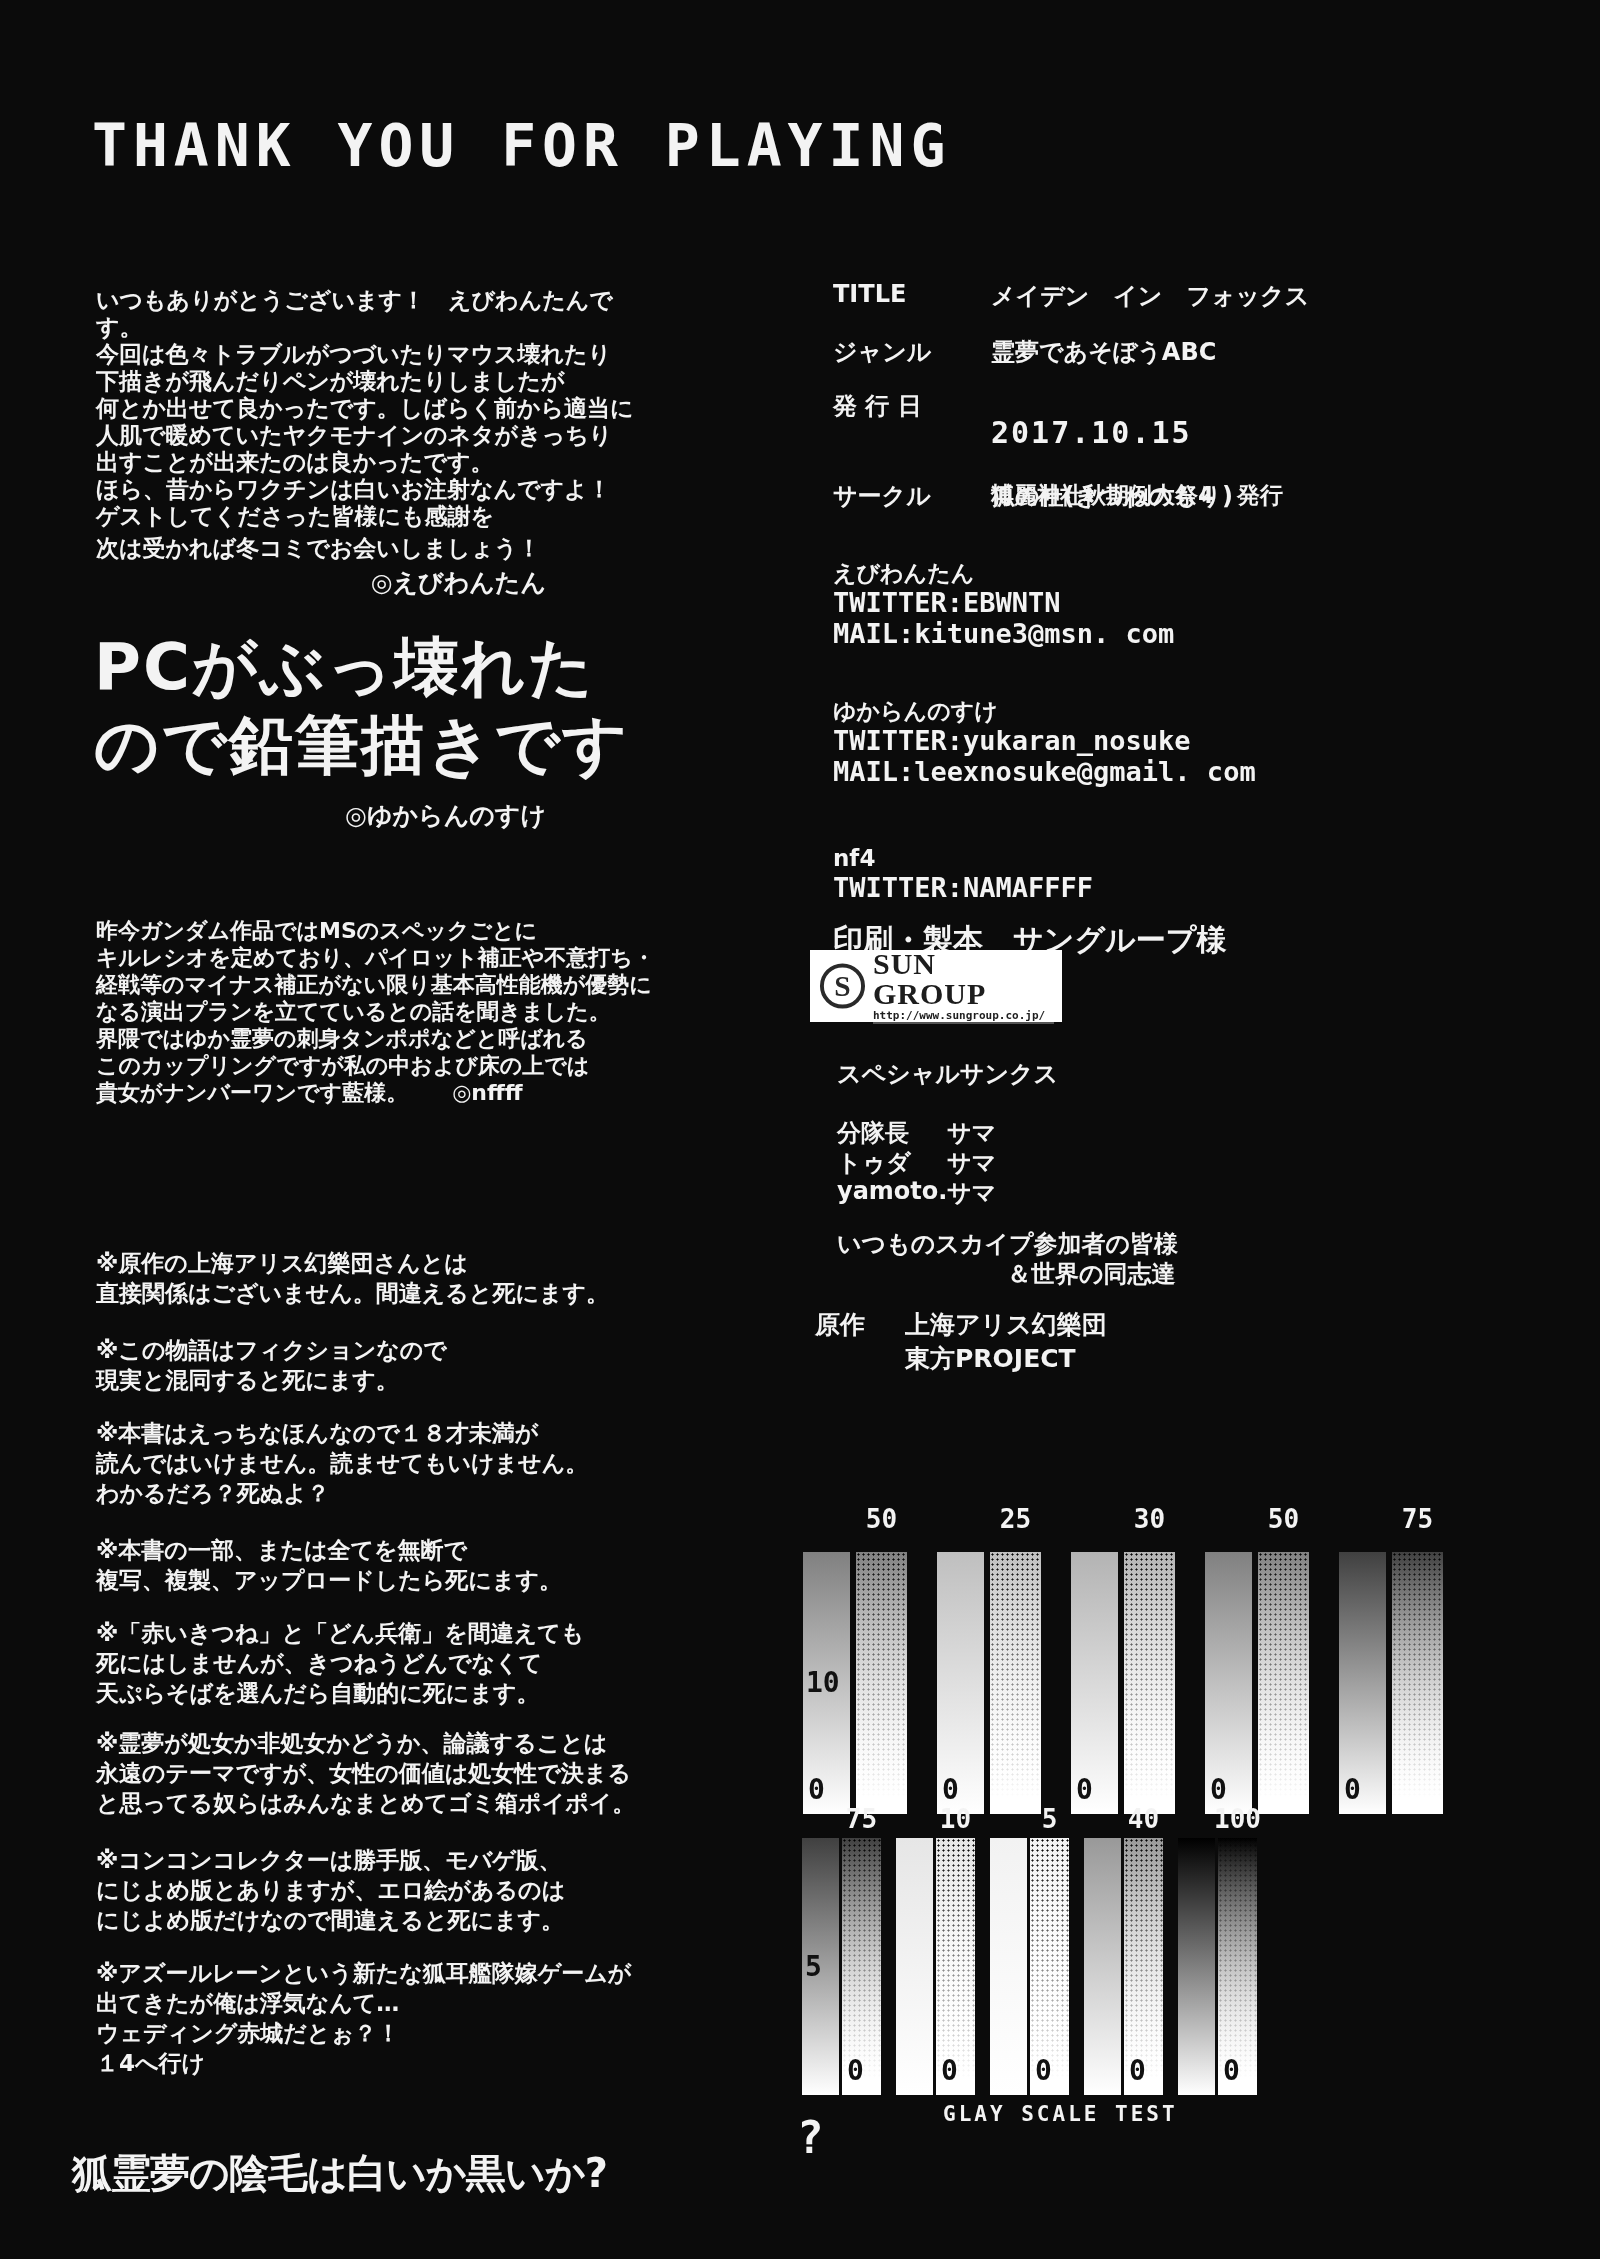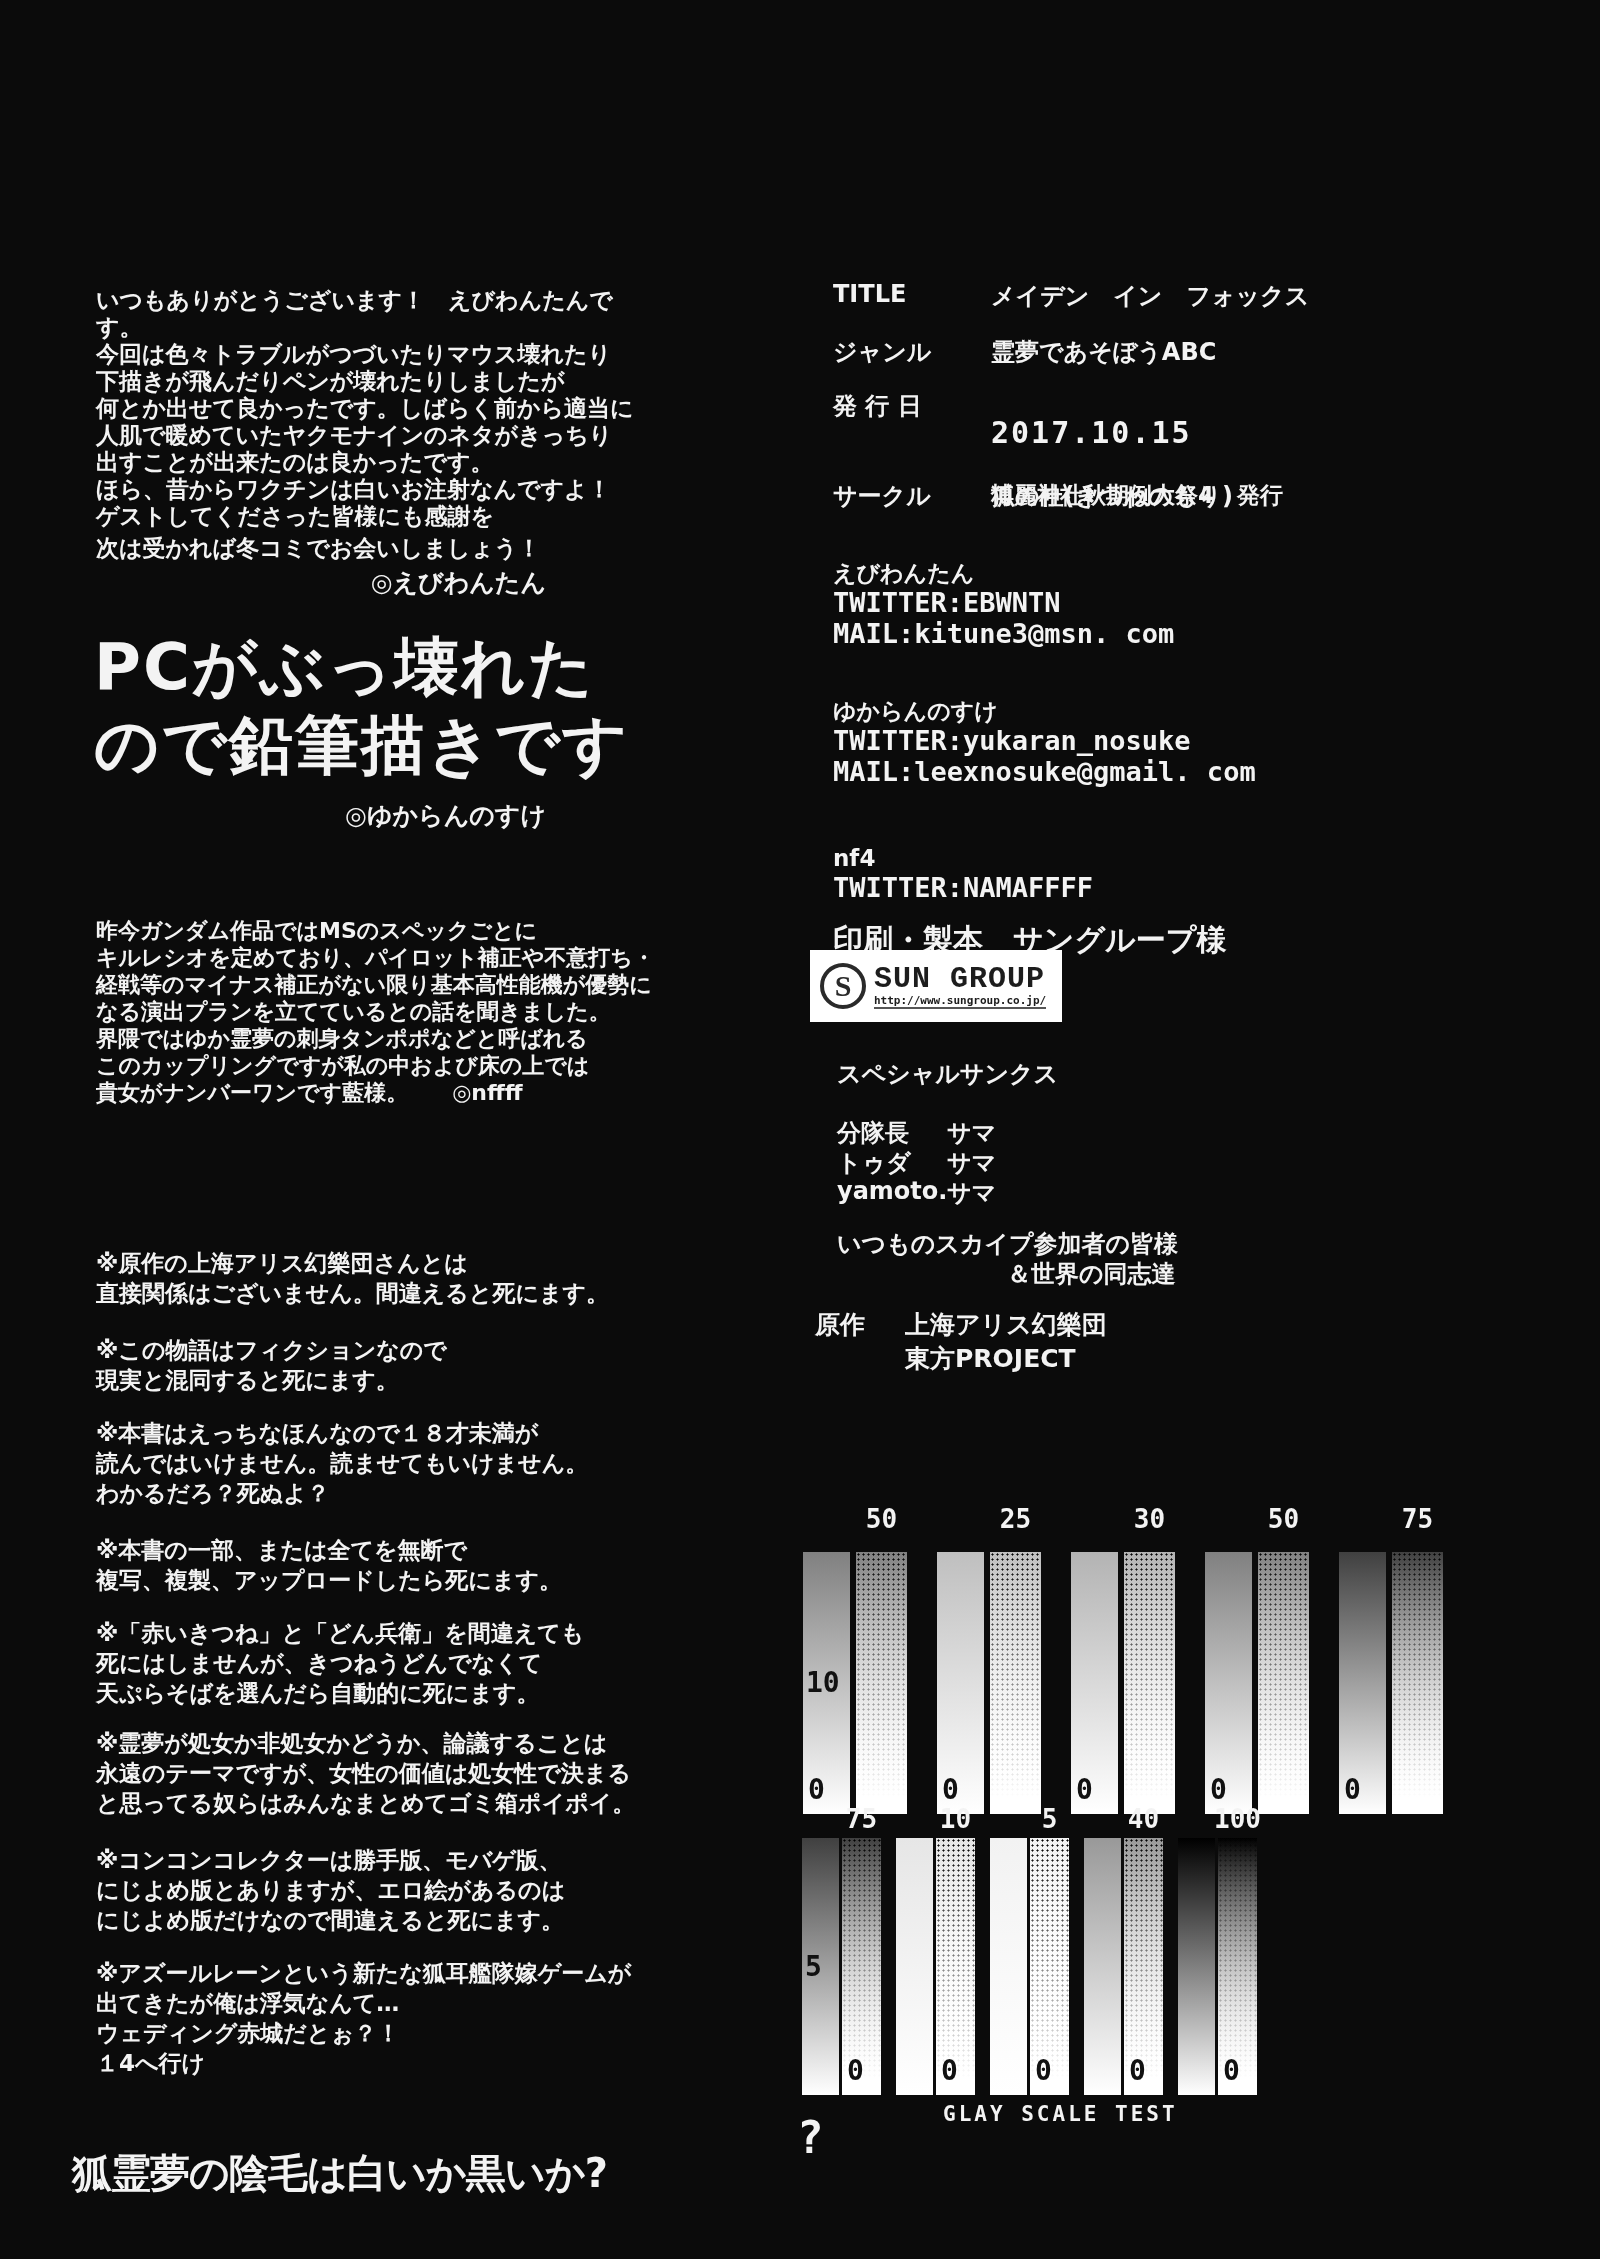--- a/index.html
+++ b/index.html
@@ -27,21 +27,21 @@
   .sub{display:block;font-size:23px;margin-top:4px;}
 
   .contact{position:absolute;left:833px;font-size:23px;line-height:27px;}
   .ct0{top:560px;} .ct1{top:698px;} .ct2{top:845px;}
   .cname{font-size:23px;}
   .cline{font-family:"DejaVu Sans Mono",monospace;font-size:27px;line-height:31px;}
 
   .print-row{position:absolute;left:833px;top:920px;font-size:30px;}
   .sun-box{position:absolute;left:810px;top:950px;width:252px;height:72px;background:#fff;color:#1d1d1d;
         display:flex;align-items:center;gap:6px;padding:0 8px;box-sizing:border-box;}
-  .sun-name{font-family:Liberation Mono, monospace;font-size:30px;line-height:30px;letter-spacing:1px;}
+  .sun-name{font-family:Liberation Serif, serif;font-size:30px;line-height:30px;letter-spacing:1px;}
   .sun-url{font-family:"DejaVu Sans Mono",monospace;font-size:11px;line-height:13px;border-bottom:2px solid #555;}
 
   .sp-heading{position:absolute;left:837px;top:1058px;font-size:24px;}
   .thanks{position:absolute;left:837px;display:flex;font-size:24px;}
   .tname{width:110px;flex:none;}
   .t0{top:1117px;} .t1{top:1147px;} .t2{top:1177px;}
   .sky1{position:absolute;left:837px;top:1228px;font-size:24px;}
   .sky2{position:absolute;left:1007px;top:1258px;font-size:24px;}
   .orig{position:absolute;left:815px;top:1308px;display:flex;font-size:25px;}
   .olabel{width:90px;flex:none;}
@@ -54,20 +54,21 @@
         line-height:28px;color:#111;font-weight:bold;}
   .gs-caption{position:absolute;left:903px;top:2102px;font-family:"DejaVu Sans Mono",monospace;
         font-size:21px;letter-spacing:3px;margin-left:40px;}
   .stray{position:absolute;left:797px;top:2112px;font-size:44px;font-family:"DejaVu Sans Mono",monospace;}
 </style>
 </head>
 <body>
 
 <div class="page">
 
+  <div class="header-title">THANK YOU FOR PLAYING</div>
 
   <div class="para p-greeting">いつもありがとうございます！　えびわんたんです。
 今回は色々トラブルがつづいたりマウス壊れたり
 下描きが飛んだりペンが壊れたりしましたが
 何とか出せて良かったです。しばらく前から適当に
 人肌で暖めていたヤクモナインのネタがきっちり
 出すことが出来たのは良かったです。
 ほら、昔からワクチンは白いお注射なんですよ！
 ゲストしてくださった皆様にも感謝を</div>
   <div class="para p-next">次は受かれば冬コミでお会いしましょう！</div>

